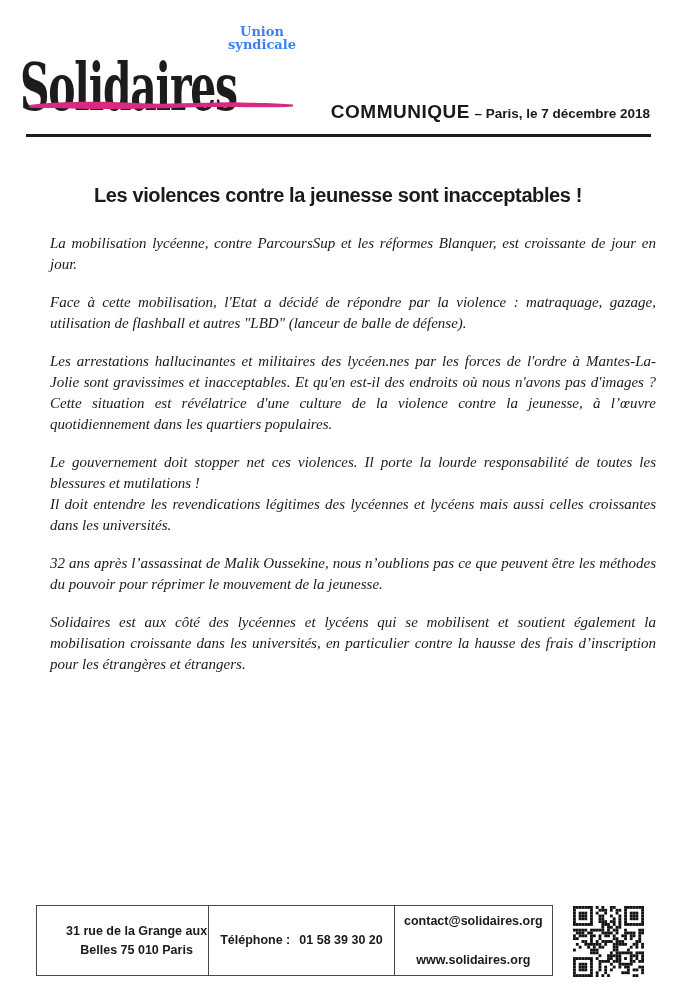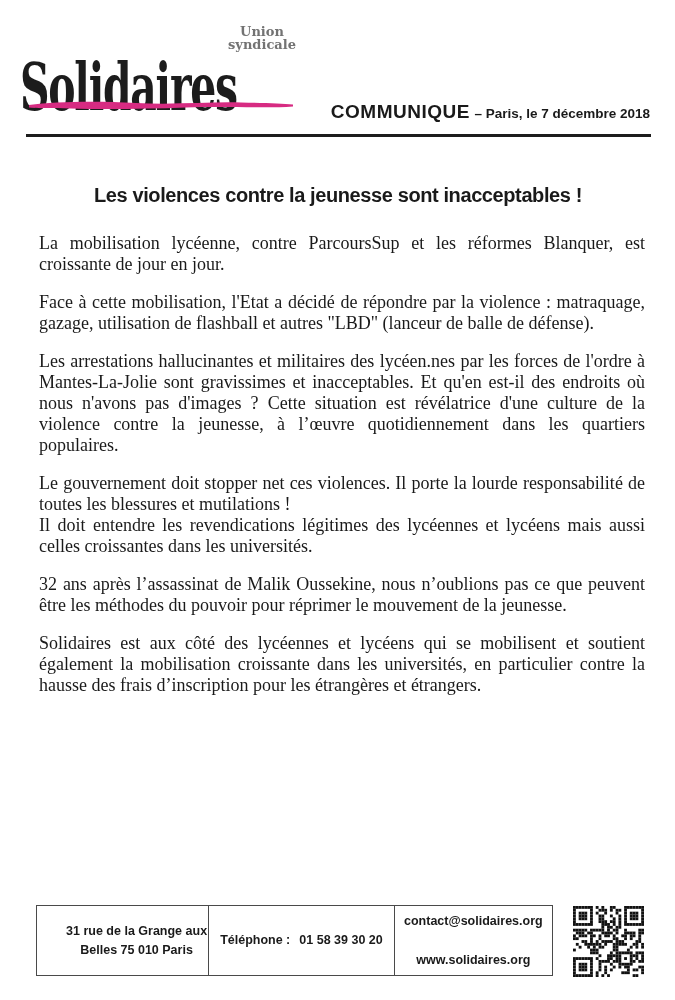--- a/index.html
+++ b/index.html
@@ -29,21 +29,21 @@
     transform-origin: left top;
     white-space: nowrap;
   }
   .logo-union {
     position: absolute; left: 190px; top: 2px; width: 104px;
     text-align: center;
     font-family: "DejaVu Serif", serif;
     font-weight: bold;
     font-size: 13px;
     line-height: 12.5px;
-    color: #737373;
+    color: #3b82f6;
   }
   .logo-underline { position: absolute; left: 6px; top: 74px; width: 270px; height: 13px; }
 
   .comm-line {
     position: absolute; right: 25px; top: 101px;
     white-space: nowrap;
     text-align: right;
   }
   .communique { font-weight: bold; font-size: 19px; letter-spacing: 0.5px; }
   .comm-date  { font-weight: bold; font-size: 13.5px; }
@@ -56,25 +56,26 @@
 
   
   .doc-title {
     position: absolute; left: 35px; top: 184px; width: 606px;
     text-align: center;
     font-weight: bold;
     font-size: 20px;
     letter-spacing: -0.4px;
   }
   .body-paragraphs {
-    position: absolute; left: 39px; top: 233px; width: 606px;
+    position: absolute; left: 50px; top: 233px; width: 606px;
     font-family: "Liberation Serif", serif;
-    font-size: 18px;
+    font-size: 15px;
     line-height: 21px;
     text-align: justify;
+    font-style: italic;
   }
   .paragraph { margin-bottom: 17px; }
   .pline { text-align: justify; }
 
   
   .footer-table {
     position: absolute; left: 36px; top: 905px;
     width: 517px; height: 71px;
     display: flex;
     border: 1.5px solid #4a4a4a;

